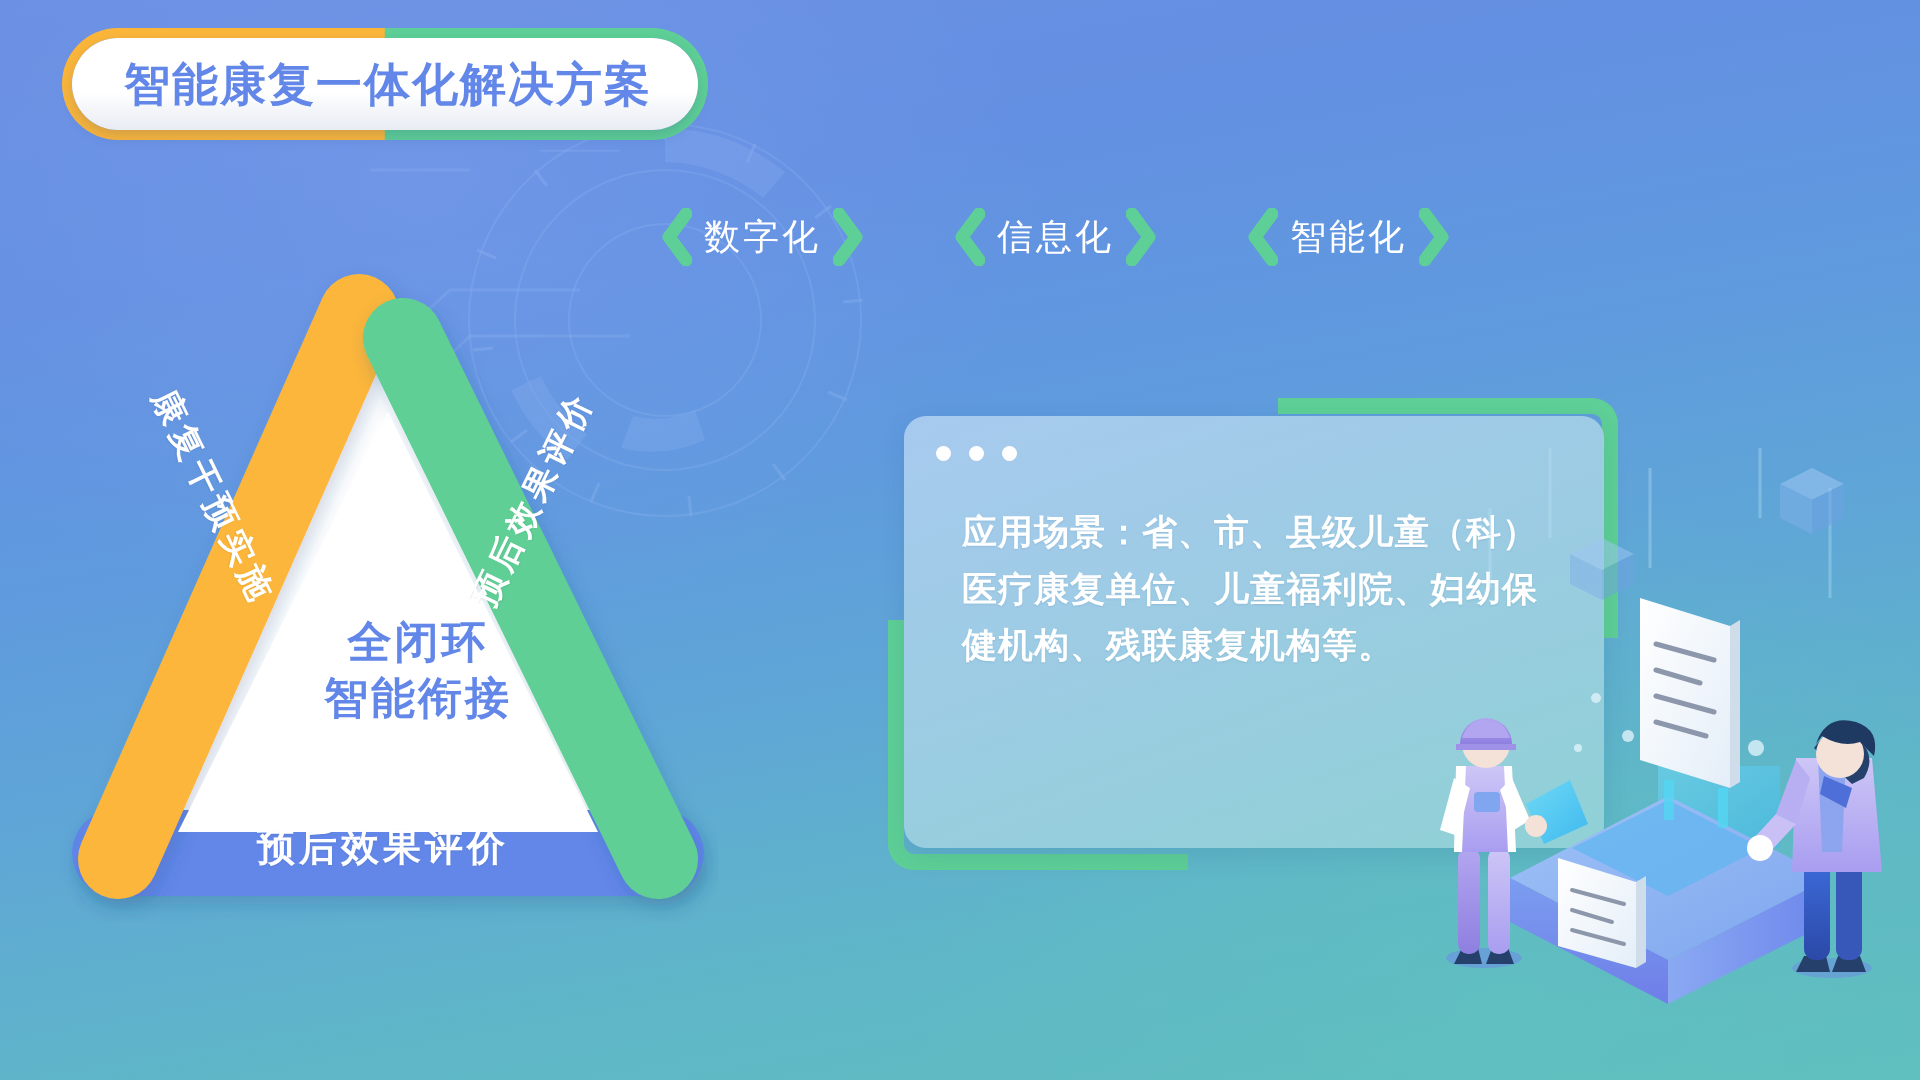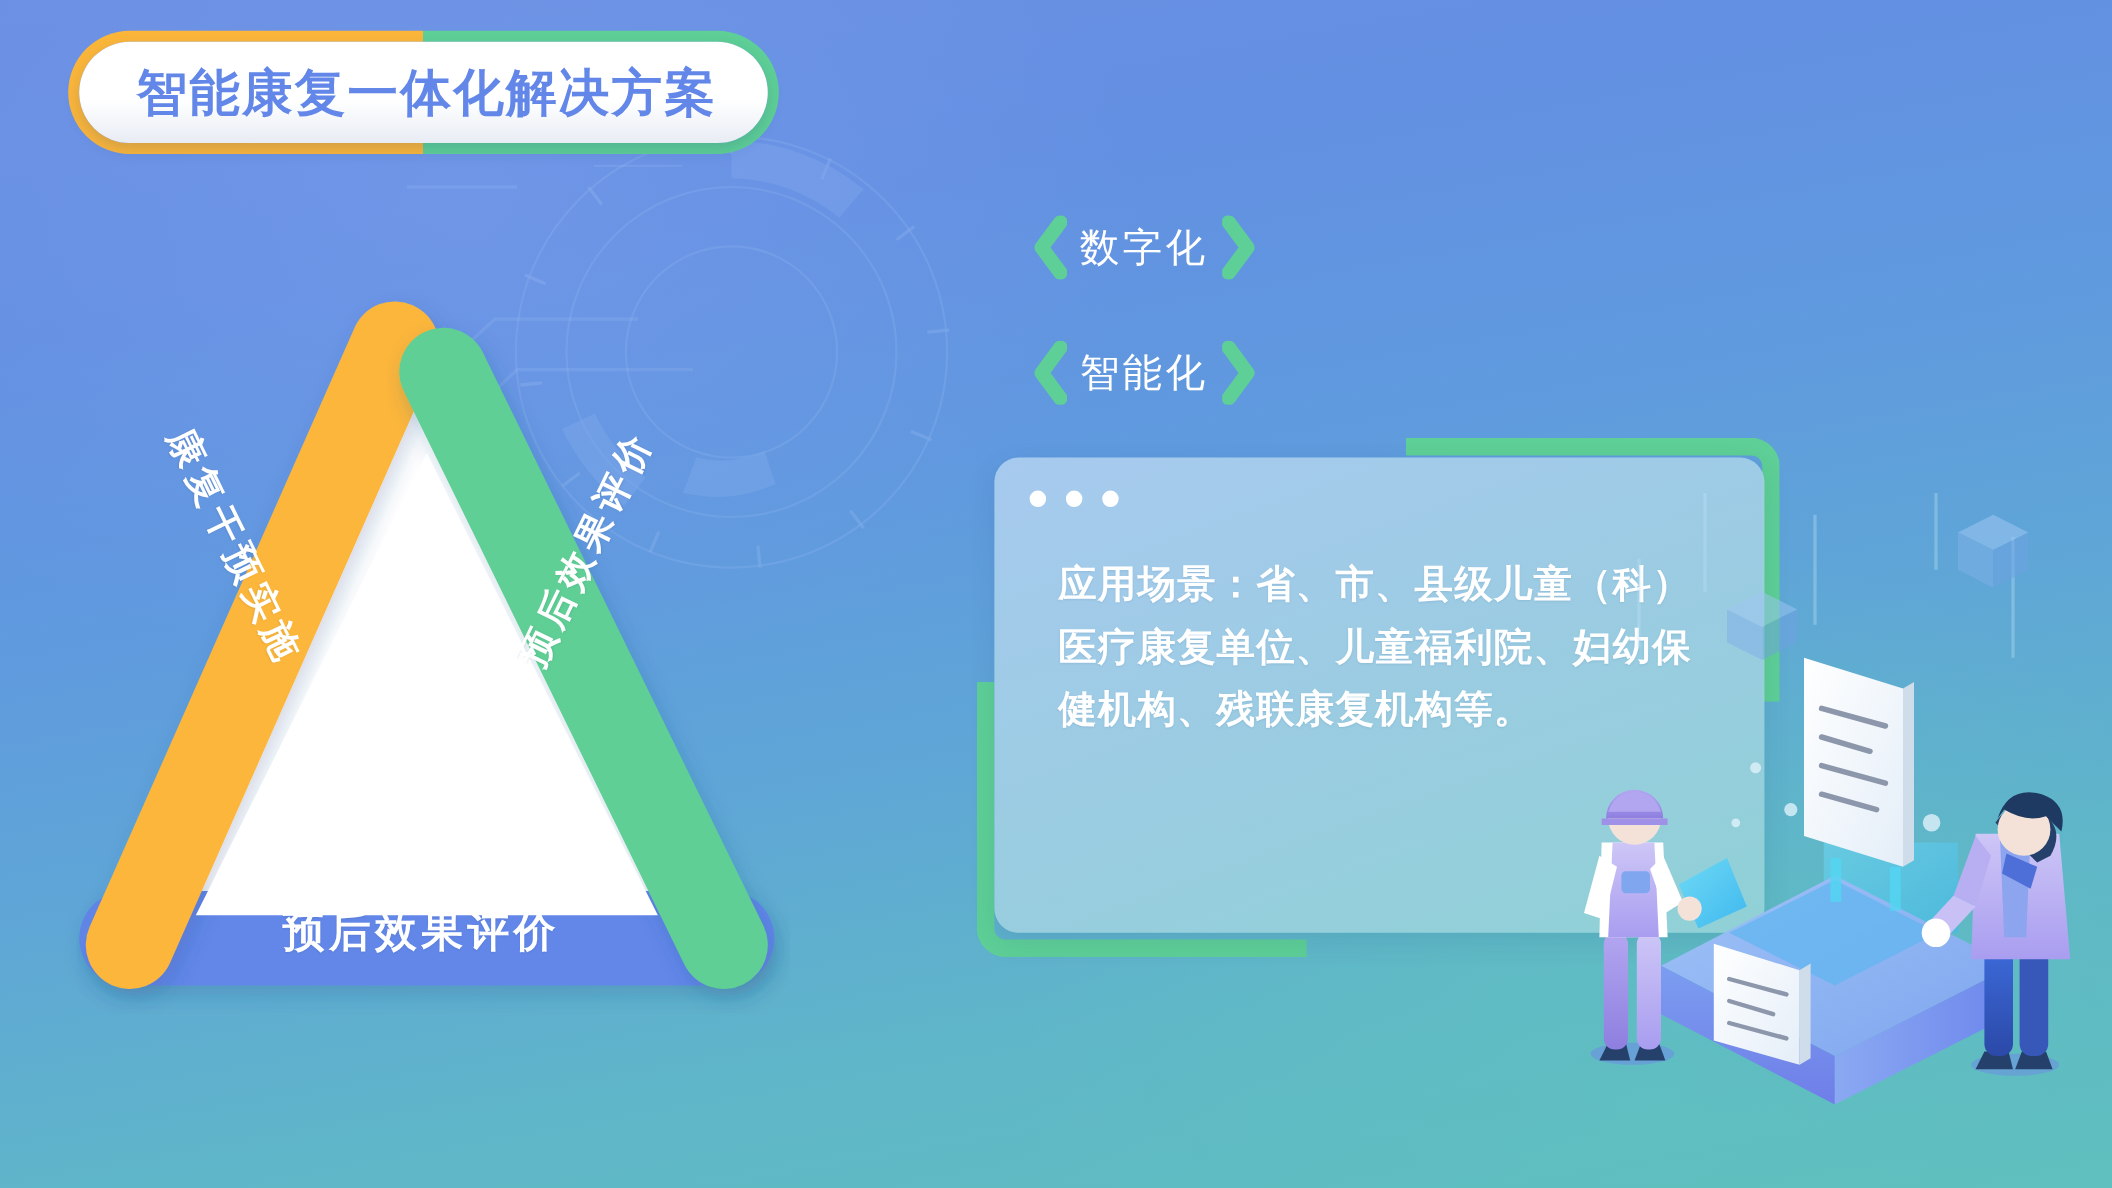--- a/index.html
+++ b/index.html
@@ -66,21 +66,21 @@
     background:linear-gradient(90deg,#fbb63a 0%,#fbb63a 49.9%,#5ecf96 50%,#5ecf96 100%);
   }
   .title-ring::after{
     content:""; position:absolute; left:10px; top:10px; right:10px; bottom:10px;
     border-radius:46px; background:#6d93e4;
   }
 
   
   .tags{
     position:absolute; left:660px; top:196px; width:760px; height:82px;
-    display:flex; align-items:center; gap:56px;flex-direction:column;
+    display:flex; align-items:center; gap:88px;
   }
   .tag{
     display:flex; align-items:center; gap:12px;
   }
   .chev{ display:block; }
   .tag-label{
     color:#ffffff; font-size:36px; font-weight:500; letter-spacing:3px;
     white-space:nowrap; line-height:1;
   }
 
@@ -201,20 +201,29 @@
     <div class="tag">
       <svg class="chev" width="32" height="58" viewBox="0 0 32 58">
         <path d="M26 6 L9 29 L26 52" stroke="#5ecf96" stroke-width="13" stroke-linecap="round" stroke-linejoin="round" fill="none"></path>
       </svg>
       <span class="tag-label">数字化</span>
       <svg class="chev" width="32" height="58" viewBox="0 0 32 58">
         <path d="M6 6 L23 29 L6 52" stroke="#5ecf96" stroke-width="13" stroke-linecap="round" stroke-linejoin="round" fill="none"></path>
       </svg>
     </div>
 
+    <div class="tag">
+      <svg class="chev" width="32" height="58" viewBox="0 0 32 58">
+        <path d="M26 6 L9 29 L26 52" stroke="#5ecf96" stroke-width="13" stroke-linecap="round" stroke-linejoin="round" fill="none"></path>
+      </svg>
+      <span class="tag-label">信息化</span>
+      <svg class="chev" width="32" height="58" viewBox="0 0 32 58">
+        <path d="M6 6 L23 29 L6 52" stroke="#5ecf96" stroke-width="13" stroke-linecap="round" stroke-linejoin="round" fill="none"></path>
+      </svg>
+    </div>
 
     <div class="tag">
       <svg class="chev" width="32" height="58" viewBox="0 0 32 58">
         <path d="M26 6 L9 29 L26 52" stroke="#5ecf96" stroke-width="13" stroke-linecap="round" stroke-linejoin="round" fill="none"></path>
       </svg>
       <span class="tag-label">智能化</span>
       <svg class="chev" width="32" height="58" viewBox="0 0 32 58">
         <path d="M6 6 L23 29 L6 52" stroke="#5ecf96" stroke-width="13" stroke-linecap="round" stroke-linejoin="round" fill="none"></path>
       </svg>
     </div>
@@ -243,20 +252,24 @@
         <path d="M345 76 L600 597" stroke="#5ecf96" stroke-width="80" stroke-linecap="round" fill="none" filter="url(#triShadow)"></path>
       </g>
 
       <path d="M330 150 L540 570 L120 570 Z" fill="#ffffff"></path>
     </svg>
 
     <div class="tri-side-label tri-left-label">康复干预实施</div>
     <div class="tri-side-label tri-right-label">预后效果评价</div>
     <div class="tri-side-label tri-bottom-label">预后效果评价</div>
 
+    <div class="tri-core-text">
+      <div>全闭环</div>
+      <div>智能衔接</div>
+    </div>
   </div>
 
   <div class="card-zone">
     <div class="card-bracket-tr"></div>
     <div class="card-bracket-bl"></div>
     <div class="card">
       <div class="dots">
         <span class="dot"></span>
         <span class="dot"></span>
         <span class="dot"></span>

